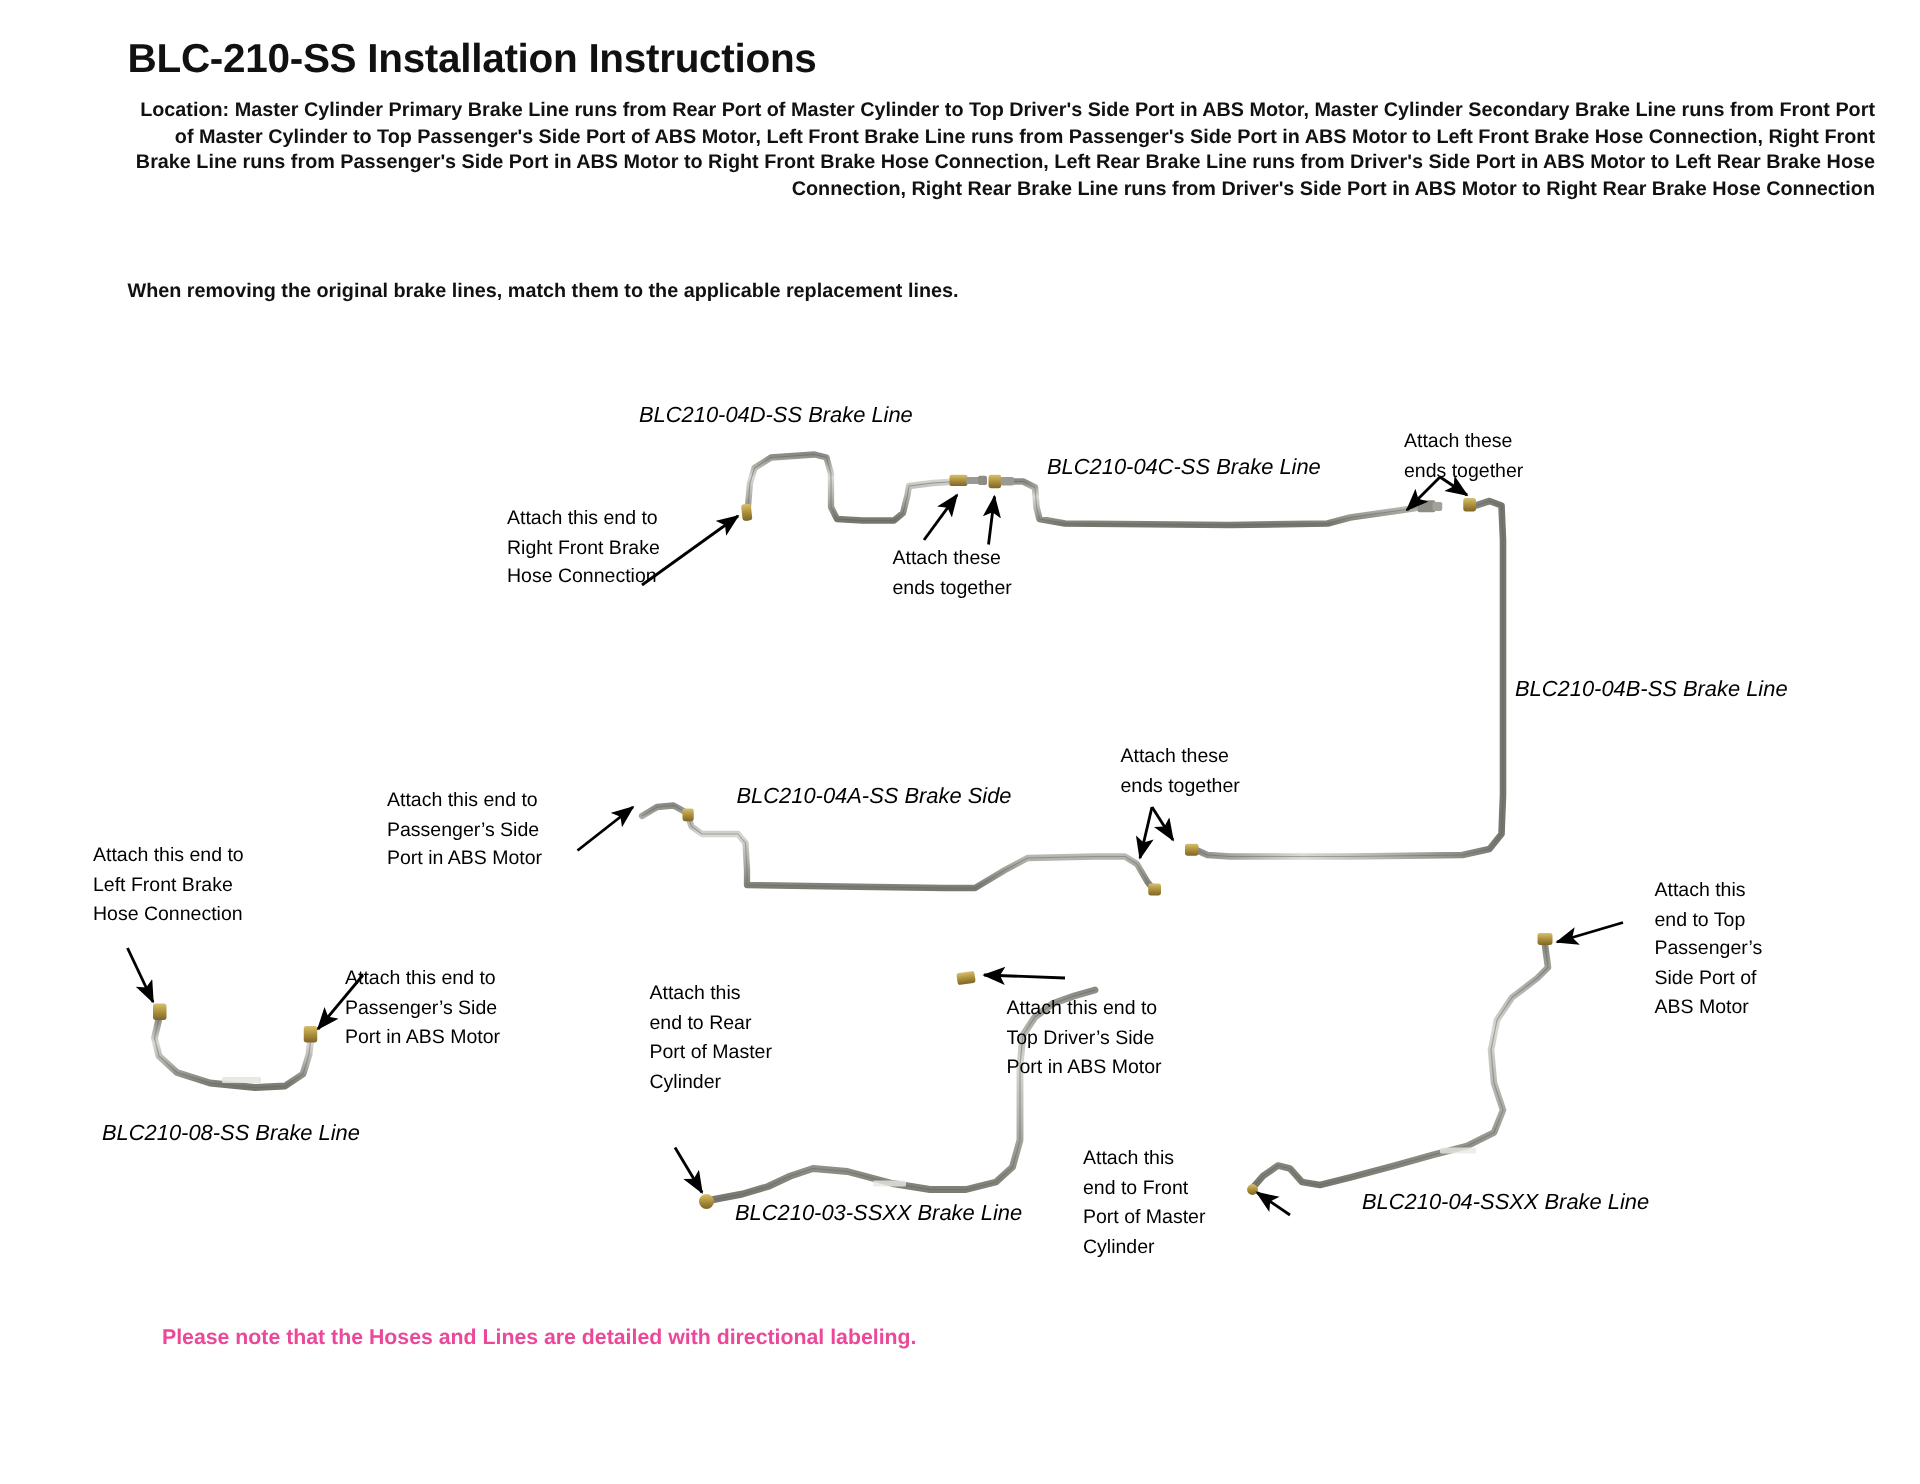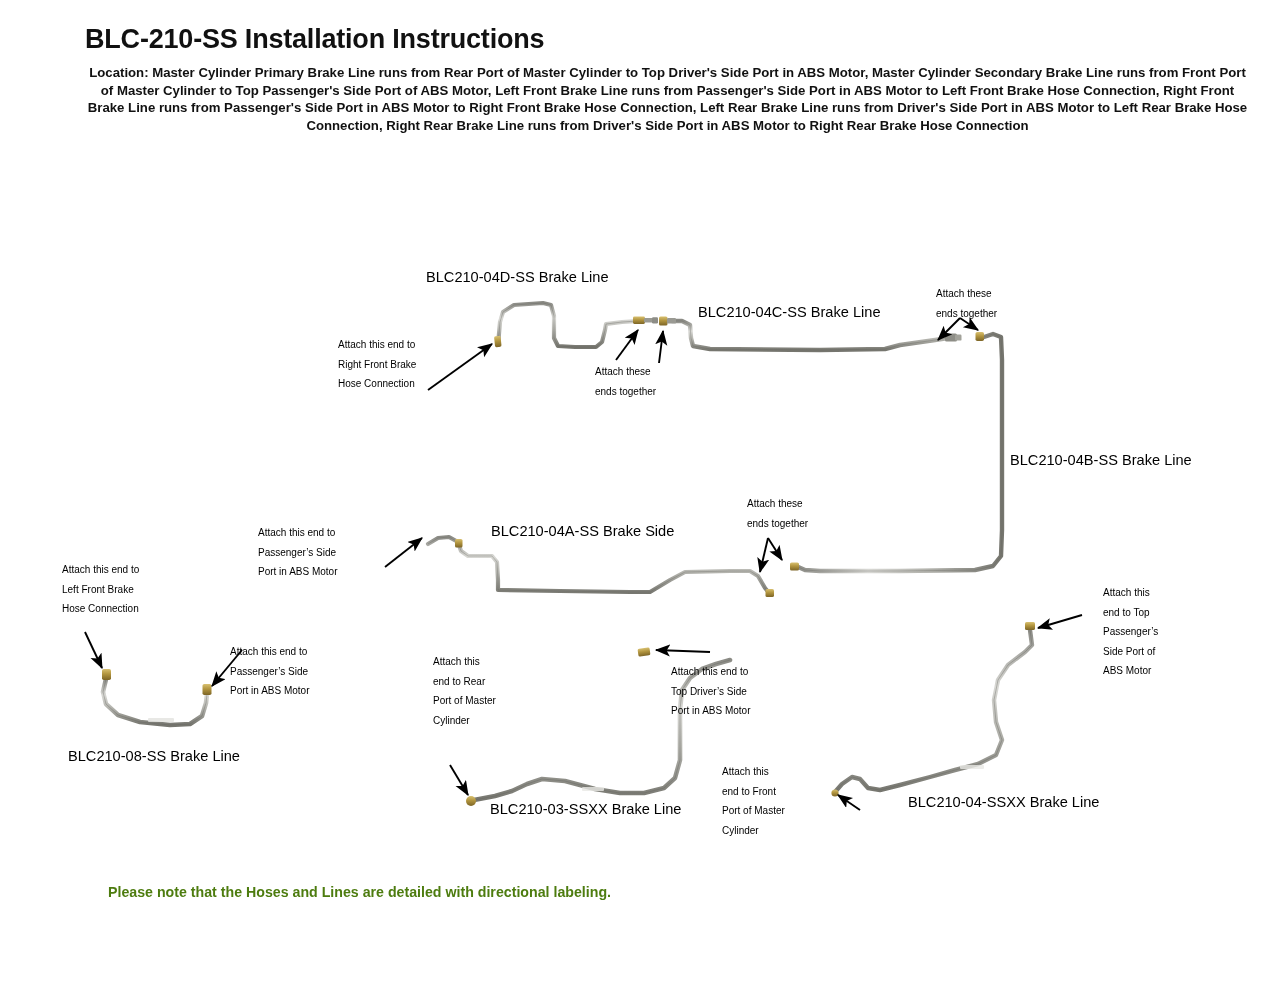--- a/index.html
+++ b/index.html
@@ -11,53 +11,54 @@
   #page{position:relative;width:1280px;height:917px;margin-left:30px;}
 
   .title{
     position:absolute;left:55px;top:24px;
     font-size:27px;font-weight:bold;letter-spacing:-0.2px;
     color:#111111;
   }
   .para{
     position:absolute;left:55px;top:64px;width:1165px;
     font-size:13.2px;font-weight:bold;line-height:17.6px;
-    text-align:center;color:#111111;
+    text-align:right;color:#111111;
   }
   .subnote{
     position:absolute;left:55px;top:186px;
     font-size:13.2px;font-weight:bold;color:#111111;
   }
 
   .footer{
     position:absolute;left:78px;top:880px;
-    font-size:14.2px;font-weight:bold;line-height:24px;color:#4d7c0f;
+    font-size:14.2px;font-weight:bold;line-height:24px;color:#ec4899;
   }
   .footer div{white-space:nowrap;}
 
   
   .lbl{
-    position:absolute;font-size:10px;line-height:19.5px;
+    position:absolute;font-size:13px;line-height:19.5px;
     color:#000000;white-space:pre-line;font-weight:400;
   }
-  .lbl.part{font-size:14.6px;}
+  .lbl.part{font-size:14.6px;font-style:italic;}
 
   
   #diagram{position:absolute;left:0;top:0;width:1280px;height:989px;}
   svg{display:block;}
 </style>
 </head>
 <body>
 
 <div id="page">
 
   <div class="title">BLC-210-SS Installation Instructions</div>
 
   <div class="para">Location: Master Cylinder Primary Brake Line runs from Rear Port of Master Cylinder to Top Driver's Side Port in ABS Motor, Master Cylinder Secondary Brake Line runs from Front Port of Master Cylinder to Top Passenger's Side Port of ABS Motor, Left Front Brake Line runs from Passenger's Side Port in ABS Motor to Left Front Brake Hose Connection, Right Front Brake Line runs from Passenger's Side Port in ABS Motor to Right Front Brake Hose Connection, Left Rear Brake Line runs from Driver's Side Port in ABS Motor to Left Rear Brake Hose Connection, Right Rear Brake Line runs from Driver's Side Port in ABS Motor to Right Rear Brake Hose Connection</div>
 
+  <div class="subnote">When removing the original brake lines, match them to the applicable replacement lines.</div>
 
   <div id="diagram">
     <svg width="1280" height="989" viewBox="0 0 1280 989" xmlns="http://www.w3.org/2000/svg">
       <defs>
         <linearGradient id="tubeH" x1="0" y1="0" x2="0" y2="1">
           <stop offset="0%" stop-color="#8b8b85"></stop>
           <stop offset="35%" stop-color="#d8d8d4"></stop>
           <stop offset="62%" stop-color="#b4b4ae"></stop>
           <stop offset="100%" stop-color="#76766f"></stop>
         </linearGradient>

